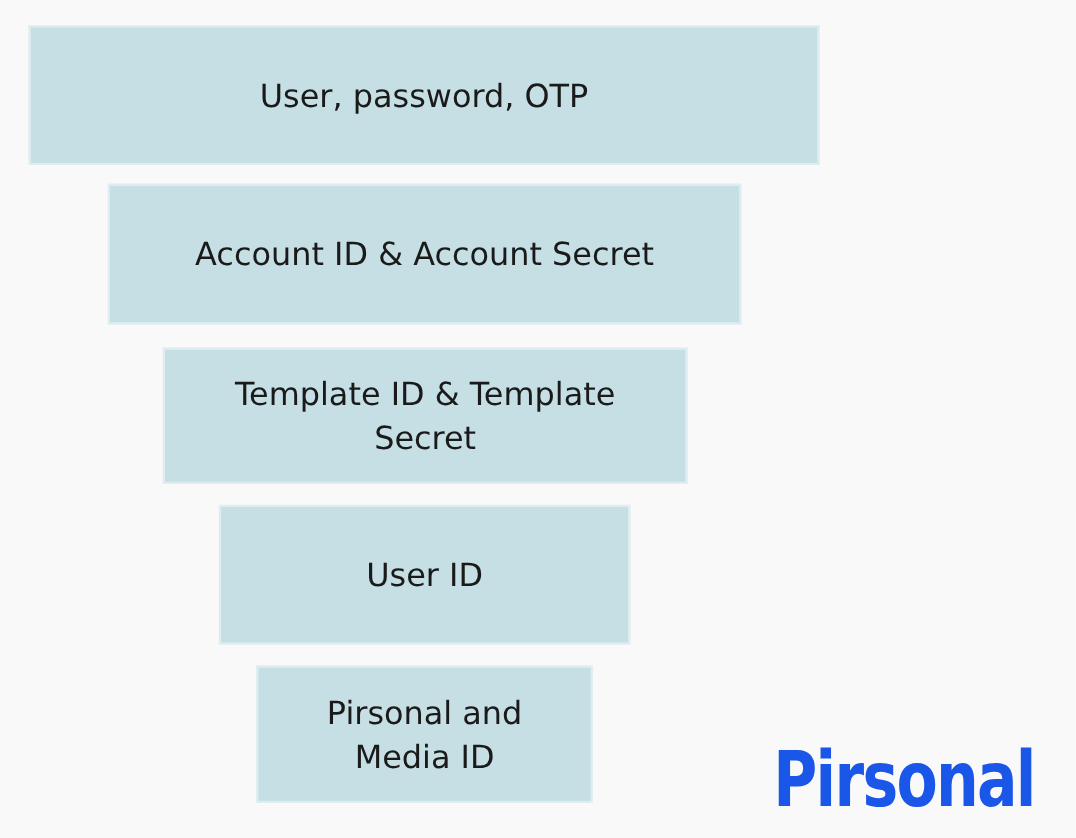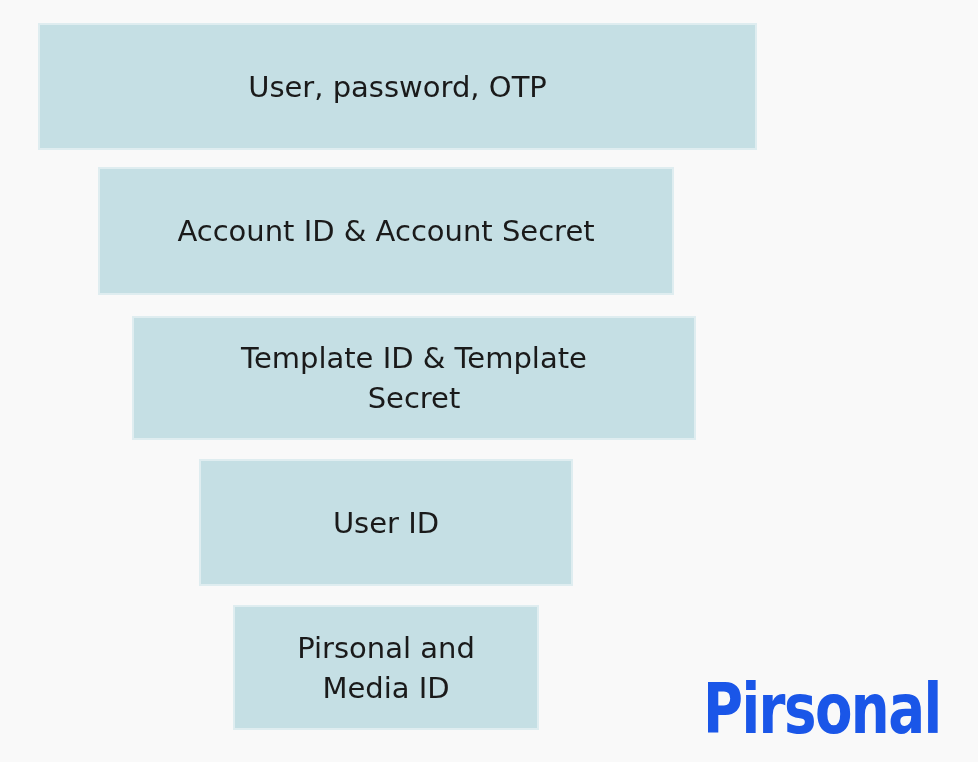--- a/index.html
+++ b/index.html
@@ -18,23 +18,23 @@
     box-sizing: border-box;
     display: flex;
     align-items: center;
     justify-content: center;
     text-align: center;
     color: var(--text, #1a1a1a);
     font-size: 29px;
     line-height: 40px;
     white-space: pre-line;
   }
-  #level-1 { left: 26px;  top: 23px;  width: 719px; height: 127px; margin-left: 12px; }
+  #level-1 { left: 26px;  top: 23px;  width: 719px; height: 127px; }
   #level-2 { left: 98px;  top: 167px; width: 576px; height: 128px; text-align: right; }
-  #level-3 { left: 132px; top: 316px; width: 564px; height: 124px; }
+  #level-3 { left: 148px; top: 316px; width: 477px; height: 124px; }
   #level-4 { left: 199px; top: 459px; width: 374px; height: 127px; }
   #level-5 { left: 233px; top: 605px; width: 306px; height: 125px; }
   .brand-logo {
     position: absolute;
     left: 703px;
     top: 674px;
     font-size: 70px;
     line-height: 70px;
     font-weight: bold;
     letter-spacing: -2px;

